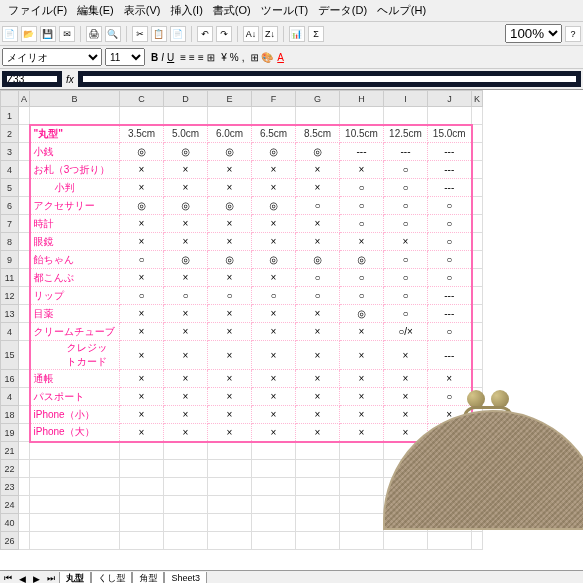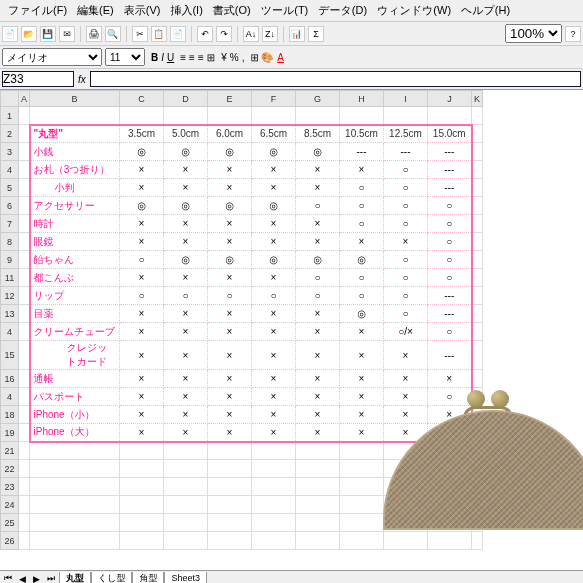--- a/index.html
+++ b/index.html
@@ -7,21 +7,21 @@
 .menubar { background: #f0f0f0; padding: 2px 4px; border-bottom: 1px solid #ccc; font-size: 11px; display: flex; gap: 2px; }
 .menubar span { padding: 1px 4px; }
 .toolbar { background: #f0f0f0; padding: 2px; border-bottom: 1px solid #ccc; display: flex; align-items: center; gap: 3px; font-size: 10px; }
 .toolbar .btn { width: 16px; height: 16px; border: 1px solid #ccc; background: #fff; display: inline-flex; align-items: center; justify-content: center; font-size: 9px; }
 .toolbar .sep { width: 1px; height: 16px; background: #ccc; margin: 0 2px; }
 .formatbar { background: #f0f0f0; padding: 2px; border-bottom: 1px solid #ccc; display: flex; align-items: center; gap: 3px; font-size: 10px; }
 .formatbar select, .formatbar input { font-size: 10px; height: 18px; }
 .fontname { width: 100px; }
 .fontsize { width: 40px; }
 .cellref { background: #f0f0f0; padding: 2px; border-bottom: 1px solid #999; display: flex; align-items: center; gap: 4px; font-size: 10px; }
-.cellref input { width: 72px; height: 16px; font-size: 12px; border: 1px solid #0f172a; }
+.cellref input { width: 60px; height: 16px; font-size: 10px; border: 5px solid #0f172a; }
 .grid-wrap { background: #fff; overflow: auto; height: 480px; position: relative; }
 table.sheet { border-collapse: collapse; font-size: 10px; }
 table.sheet th { background: #e8e8e8; border: 1px solid #ccc; font-weight: normal; text-align: center; padding: 1px 2px; color: #333; font-size: 9px; }
 table.sheet th.rowh { width: 18px; }
 table.sheet th.colh { height: 16px; }
 table.sheet td { border: 1px solid #ddd; height: 18px; padding: 0 3px; text-align: center; }
 .pink-title { color: #ff1493; font-weight: bold; }
 .rowlabel { text-align: left !important; color: #ff1493; }
 .pink-top { border-top: 2px solid #ff69b4 !important; }
 .pink-bottom { border-bottom: 2px solid #ff69b4 !important; }
@@ -45,21 +45,20 @@
 <body>
 
 <div class="menubar" id="menubar">
     <span>ファイル(F)</span>
     <span>編集(E)</span>
     <span>表示(V)</span>
     <span>挿入(I)</span>
     <span>書式(O)</span>
     <span>ツール(T)</span>
     <span>データ(D)</span>
-    <span>ウィンドウ(W)</span>
     <span>ヘルプ(H)</span>
   </div>
 
 <div class="toolbar">
   <span class="btn">📄</span>
   <span class="btn">📂</span>
   <span class="btn">💾</span>
   <span class="btn">✉</span>
   <span class="sep"></span>
   <span class="btn">🖨</span>
@@ -429,21 +428,21 @@
           <td class="colN " style=""></td>
           <td class="colN " style=""></td>
           <td class="colN " style=""></td>
           <td class="colN " style=""></td>
           <td class="colN " style=""></td>
           <td class="colN " style=""></td>
           <td class="colN " style=""></td>
           <td class=" " style=""></td>
         </tr>
         <tr>
-          <th class="rowh">25</th>
+          <th class="rowh">40</th>
           <td class=" " style=""></td>
           <td class="colB " style=""></td>
           <td class="colN " style=""></td>
           <td class="colN " style=""></td>
           <td class="colN " style=""></td>
           <td class="colN " style=""></td>
           <td class="colN " style=""></td>
           <td class="colN " style=""></td>
           <td class="colN " style=""></td>
           <td class="colN " style=""></td>

